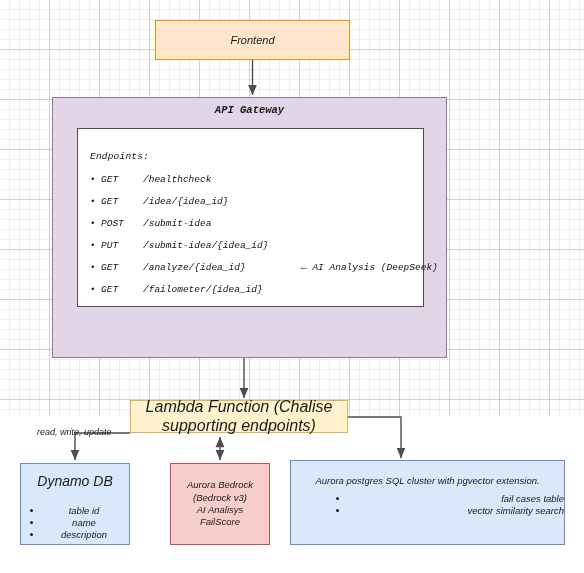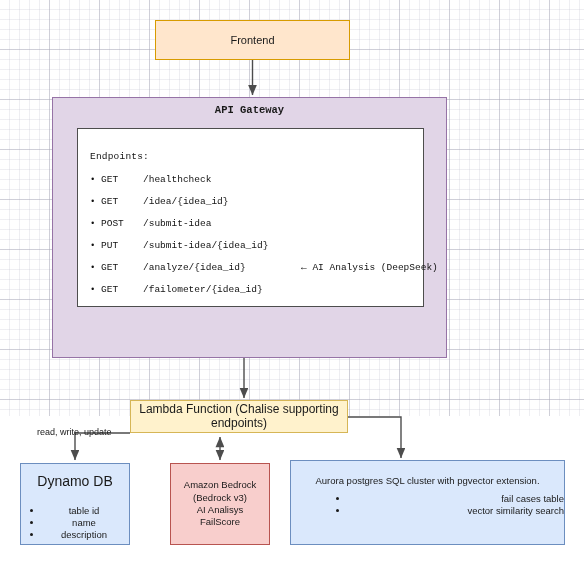--- a/index.html
+++ b/index.html
@@ -13,20 +13,21 @@
     position:relative;
     width:584px;height:416px;
     background-color:#ffffff;
     background-image:
       linear-gradient(to right,  rgba(170,170,185,0.45) 1px, transparent 1px),
       linear-gradient(to bottom, rgba(170,170,185,0.45) 1px, transparent 1px),
       linear-gradient(to right,  rgba(200,200,212,0.30) 1px, transparent 1px),
       linear-gradient(to bottom, rgba(200,200,212,0.30) 1px, transparent 1px);
     background-size:50px 50px,50px 50px,10px 10px,10px 10px;
     background-position:-1px -1px,-1px -1px,-1px -1px,-1px -1px;
+    font-style:italic;
   }
 
   .node{position:absolute;box-sizing:border-box;}
 
   
   #frontend{
     left:155px;top:20px;width:195px;height:40px;
     background:#ffe6cc;border:1px solid #d79b00;
     display:flex;align-items:center;justify-content:center;
     font-size:11px;color:#1a1a1a;
@@ -58,21 +59,21 @@
   .ep-bullet{width:11px;flex:0 0 11px;font-size:9px;line-height:1;}
   .ep-method{flex:0 0 42px;}
   .ep-path{flex:0 0 158px;}
   .ep-note{}
 
   
   #lambda{
     left:130px;top:400px;width:218px;height:33px;
     background:#fff2cc;border:1px solid #d6b656;
     display:flex;align-items:center;justify-content:center;
-    font-size:12px;color:#1a1a1a;text-align:center;line-height:1.15;
+    font-size:16px;color:#1a1a1a;text-align:center;line-height:1.15;
   }
 
   
   #dynamo{
     left:20px;top:463px;width:110px;height:82px;
     background:#dae8fc;border:1px solid #6c8ebf;
     padding-top:9px;font-size:9.5px;color:#1a1a1a;text-align:center;
   }
   #dynamo-title{margin-bottom:16px;font-size:14px;}
   #dynamo ul{margin:0;padding:0 4px 0 22px;text-align:center;list-style:disc;}
@@ -191,21 +192,21 @@
     <div id="dynamo-title">Dynamo DB</div>
     <ul>
       <li>table id</li>
       <li>name</li>
       <li>description</li>
     </ul>
   </div>
 
   <div class="node" id="bedrock">
     <div>
-      <div>Amazon Bedrock</div>
+      <div>Aurora Bedrock</div>
       <div>(Bedrock v3)</div>
       <div>AI Analisys</div>
       <div>FailScore</div>
     </div>
   </div>
 
   <div class="node" id="aurora">
     <div id="aurora-title">Aurora postgres SQL cluster with pgvector extension.</div>
     <ul>
       <li>fail cases table</li>

